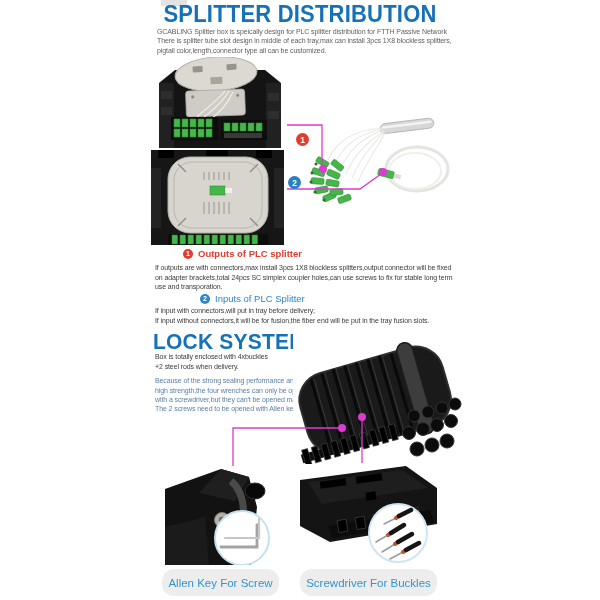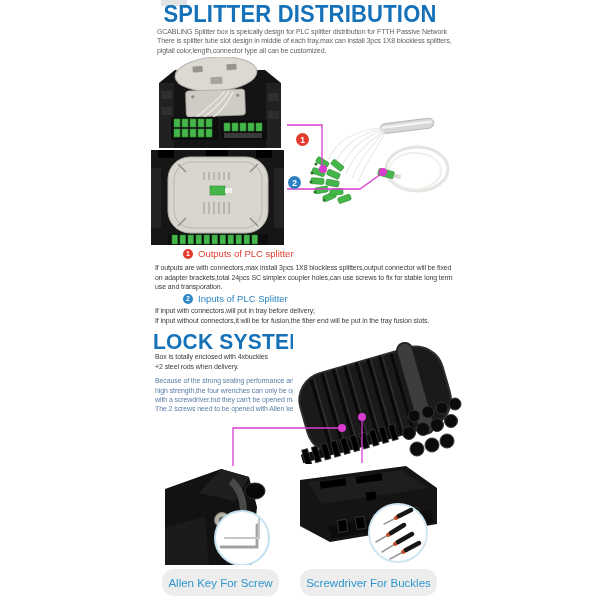--- a/index.html
+++ b/index.html
@@ -16,21 +16,21 @@
 
   .intro{left:157px;top:27px;font-size:7px;color:#5f5f5f;line-height:9.4px;letter-spacing:-.1px;}
   .body-txt{font-size:7px;color:#3b3b3b;line-height:9.6px;letter-spacing:-.1px;}
   .bluegray .tline{color:#5c80a8;}
 
   .callout-head{display:flex;align-items:center;gap:5px;font-size:9.5px;}
   .badge{width:10px;height:10px;border-radius:50%;color:#fff;font-size:7px;font-weight:bold;
     display:flex;align-items:center;justify-content:center;flex:0 0 auto;}
   .badge.red{background:#e23c2e;}
   .badge.blue{background:#2e86c6;}
-  .head-red{color:#e23c2e;}
+  .head-red{color:#e23c2e;font-weight:bold;}
   .head-blue{color:#2e86c6;}
 
   .marker{width:13px;height:13px;border-radius:50%;color:#fff;font-size:8.5px;font-weight:bold;
     display:flex;align-items:center;justify-content:center;z-index:30;}
   .marker.red{background:#e23c2e;}
   .marker.blue{background:#2b7fc3;}
 
   .caption{background:#ededed;color:#2f96cc;font-size:11.5px;
     display:flex;align-items:center;justify-content:center;border-radius:12px;}
 
@@ -192,21 +192,21 @@
   <div class="abs callout-head" style="left:183px;top:248px;">
     <span class="badge red">1</span>
     <span class="head-red">Outputs of PLC splitter</span>
   </div>
   <div class="abs body-txt" style="left:155px;top:263px;">
     <div class="tline">If outputs are with connectors,max install 3pcs 1X8 blockless splitters,output connector will be fixed</div>
     <div class="tline">on adapter brackets,total 24pcs SC simplex coupler holes,can use screws to fix for stable long term</div>
     <div class="tline">use and transporation.</div>
   </div>
 
-  <div class="abs callout-head" style="left:183px;top:293px;">
+  <div class="abs callout-head" style="left:200px;top:293px;">
     <span class="badge blue">2</span>
     <span class="head-blue">Inputs of PLC Splitter</span>
   </div>
   <div class="abs body-txt" style="left:155px;top:306px;">
     <div class="tline">If input with connectors,will put in tray before delivery;</div>
     <div class="tline">If input without connectors,it will be for fusion,the fiber end will be put in the tray fusion slots.</div>
   </div>
 
   <div class="abs lock-title">LOCK SYSTEM</div>
 

